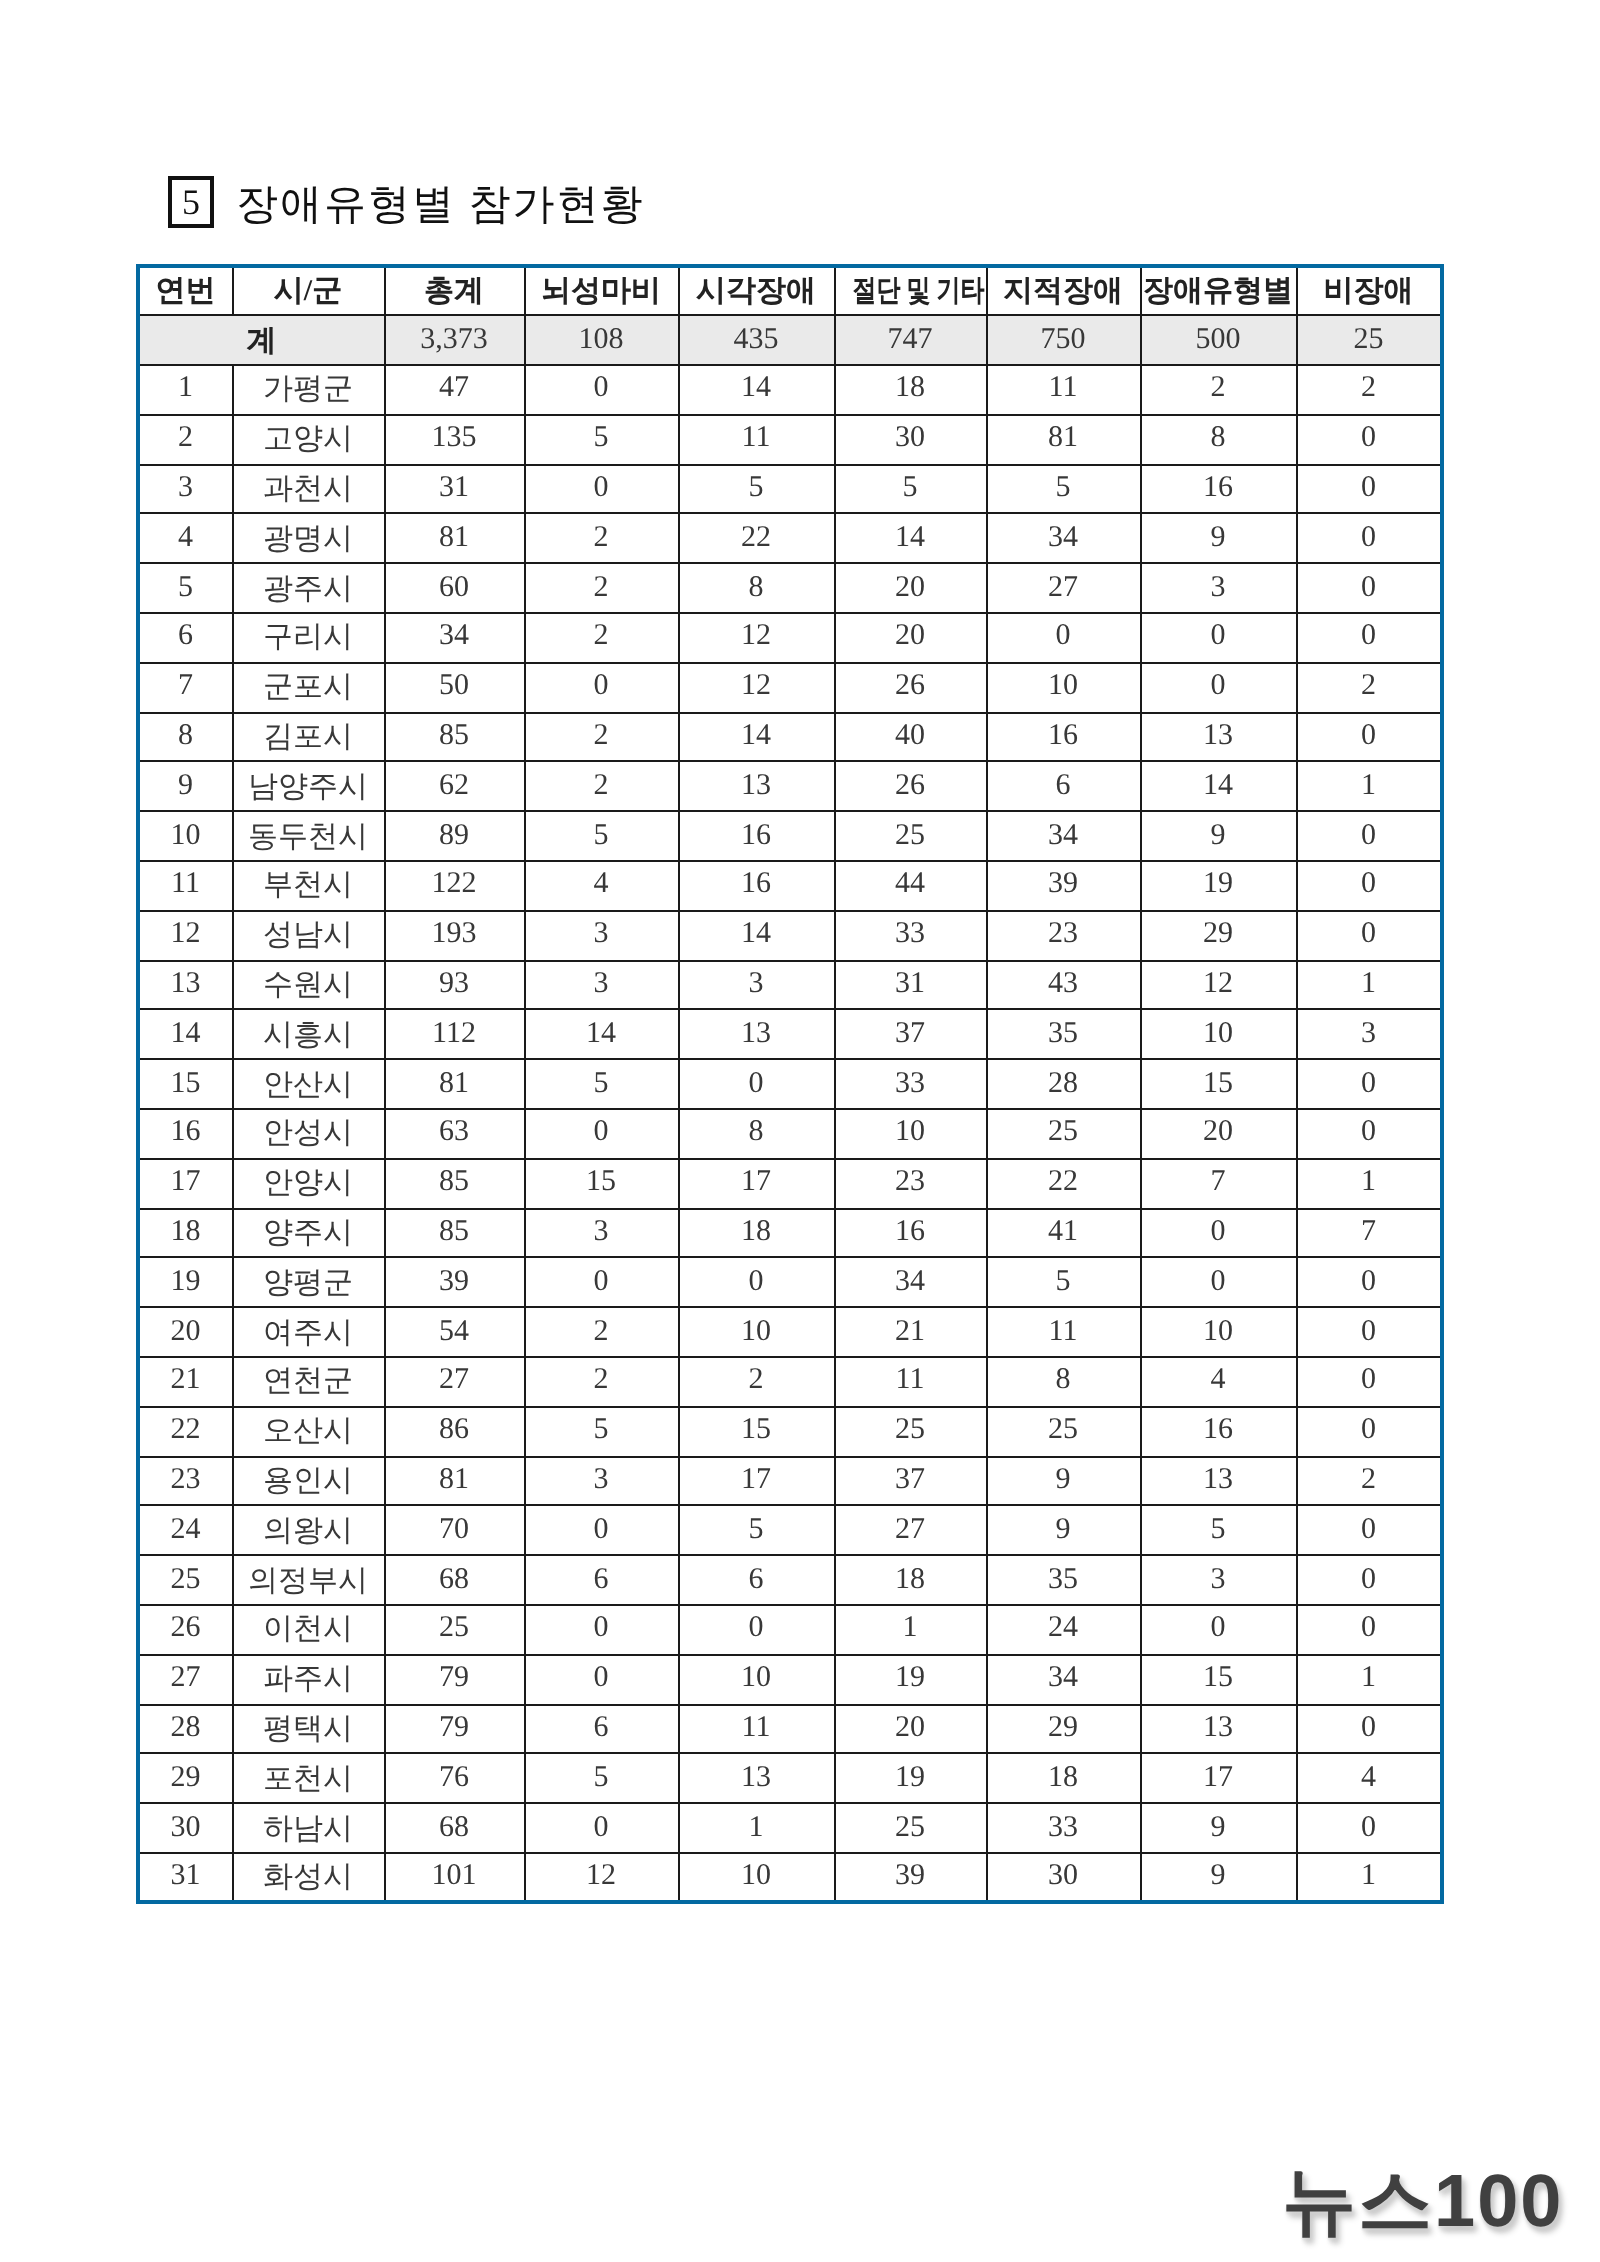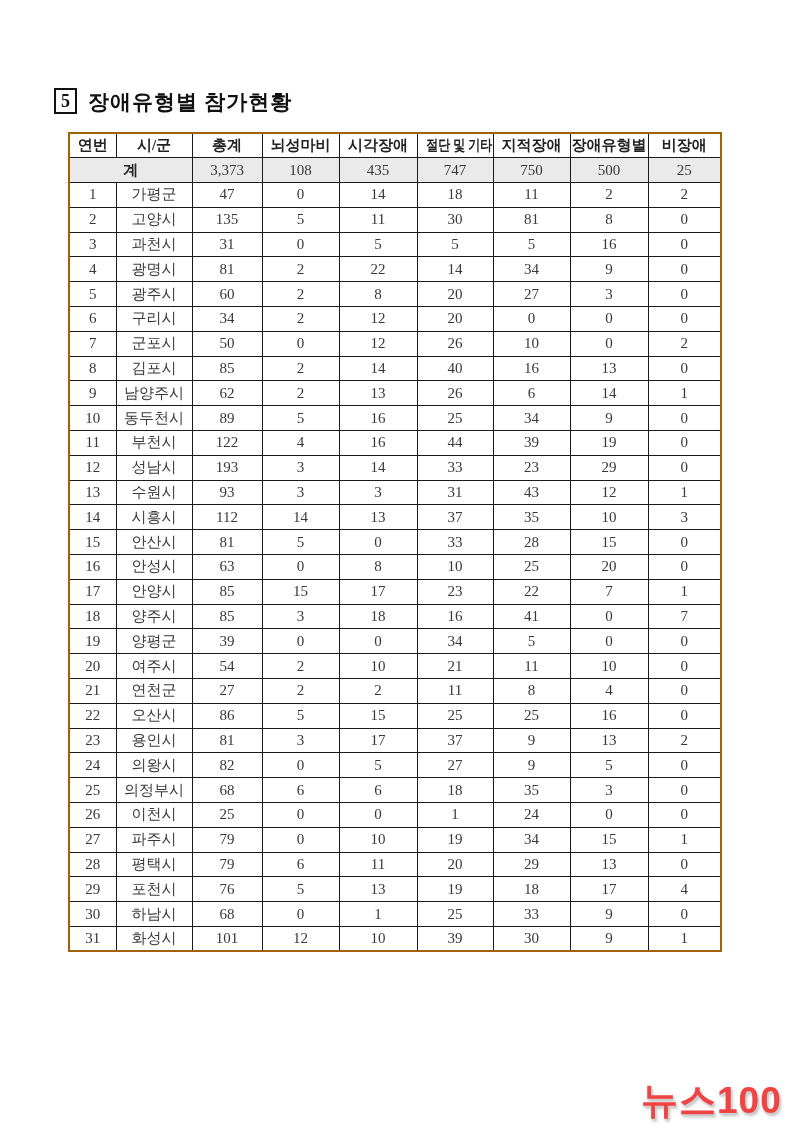--- a/index.html
+++ b/index.html
@@ -7,24 +7,24 @@
   .page {
     position: relative;
     width: 800px;
     height: 1131px;
     background: #ffffff;
     overflow: hidden;
     font-family: "Liberation Serif", "DejaVu Serif", serif;
   }
   .doc-title {
     position: absolute;
-    left: 54px;
+    left: 84px;
     top: 88px;
     font-size: 21px;
-    font-weight: bold;
+    font-weight: normal;
     color: #111111;
     letter-spacing: 1px;
     white-space: nowrap;
   }
   .doc-title .title-number {
     display: inline-block;
     border: 2px solid #111111;
     padding: 0 5px;
     margin-right: 11px;
     font-size: 18px;
@@ -32,21 +32,21 @@
     vertical-align: 2px;
     letter-spacing: 0;
   }
   table.stats {
     position: absolute;
     left: 68px;
     top: 132px;
     width: 652px;
     border-collapse: collapse;
     table-layout: fixed;
-    border: 2px solid #a16207;
+    border: 2px solid #0369a1;
     padding-left: 22px;
   }
   table.stats th, table.stats td {
     border: 1px solid #1a1a1a;
     text-align: center;
     vertical-align: middle;
     height: 24.8px;
     padding: 0;
     font-size: 15px;
     color: #383838;
@@ -70,21 +70,21 @@
     font-weight: bold;
     color: #222222;
   }
   .watermark {
     position: absolute;
     left: 641px;
     top: 1076px;
     font-size: 37px;
     font-weight: bold;
     letter-spacing: 1px;
-    color: #ef4444;
+    color: #404040;
     text-shadow: 2px 3px 3px #c9c9c9, 0 1px 1px #e2e2e2, 1px 2px 2px #d5d5d5;
     font-family: "Liberation Sans", "DejaVu Sans", sans-serif;
     white-space: nowrap;
   }
 </style>
 </head>
 <body>
 
 <div class="page">
 
@@ -377,21 +377,21 @@
           <td>3</td>
           <td>17</td>
           <td>37</td>
           <td>9</td>
           <td>13</td>
           <td>2</td>
         </tr>
         <tr>
           <td>24</td>
           <td>의왕시</td>
-          <td>82</td>
+          <td>70</td>
           <td>0</td>
           <td>5</td>
           <td>27</td>
           <td>9</td>
           <td>5</td>
           <td>0</td>
         </tr>
         <tr>
           <td>25</td>
           <td>의정부시</td>

